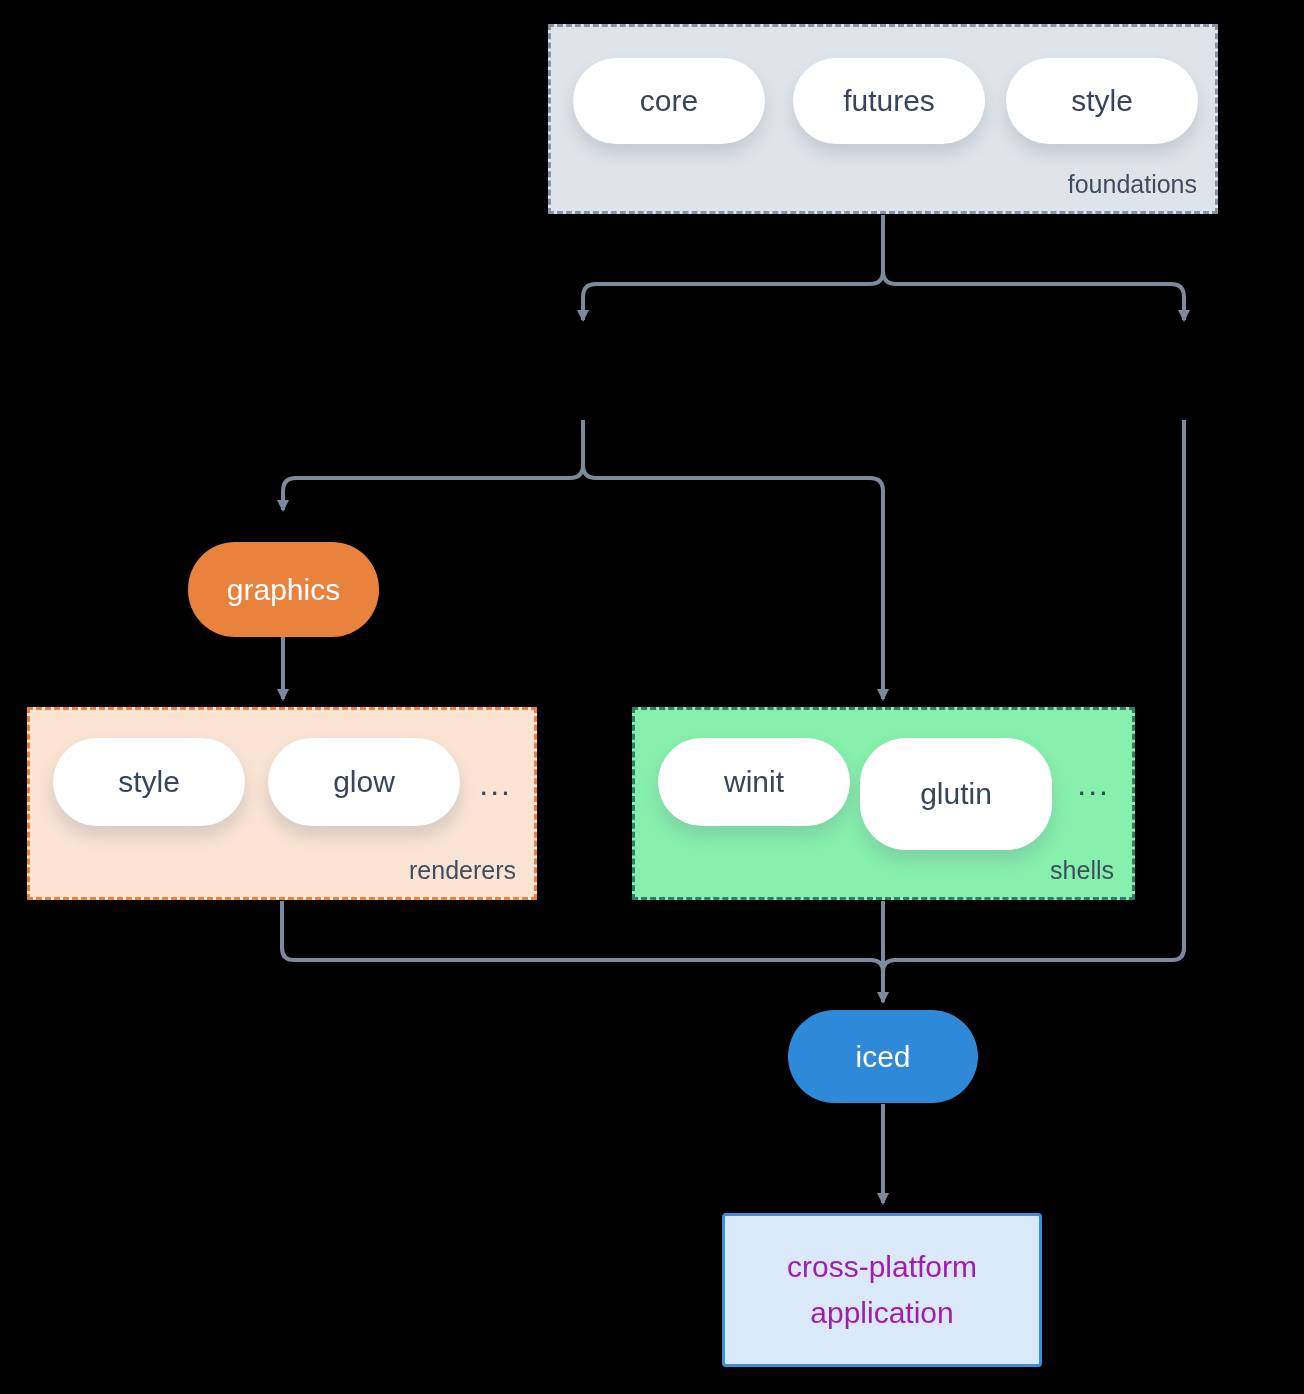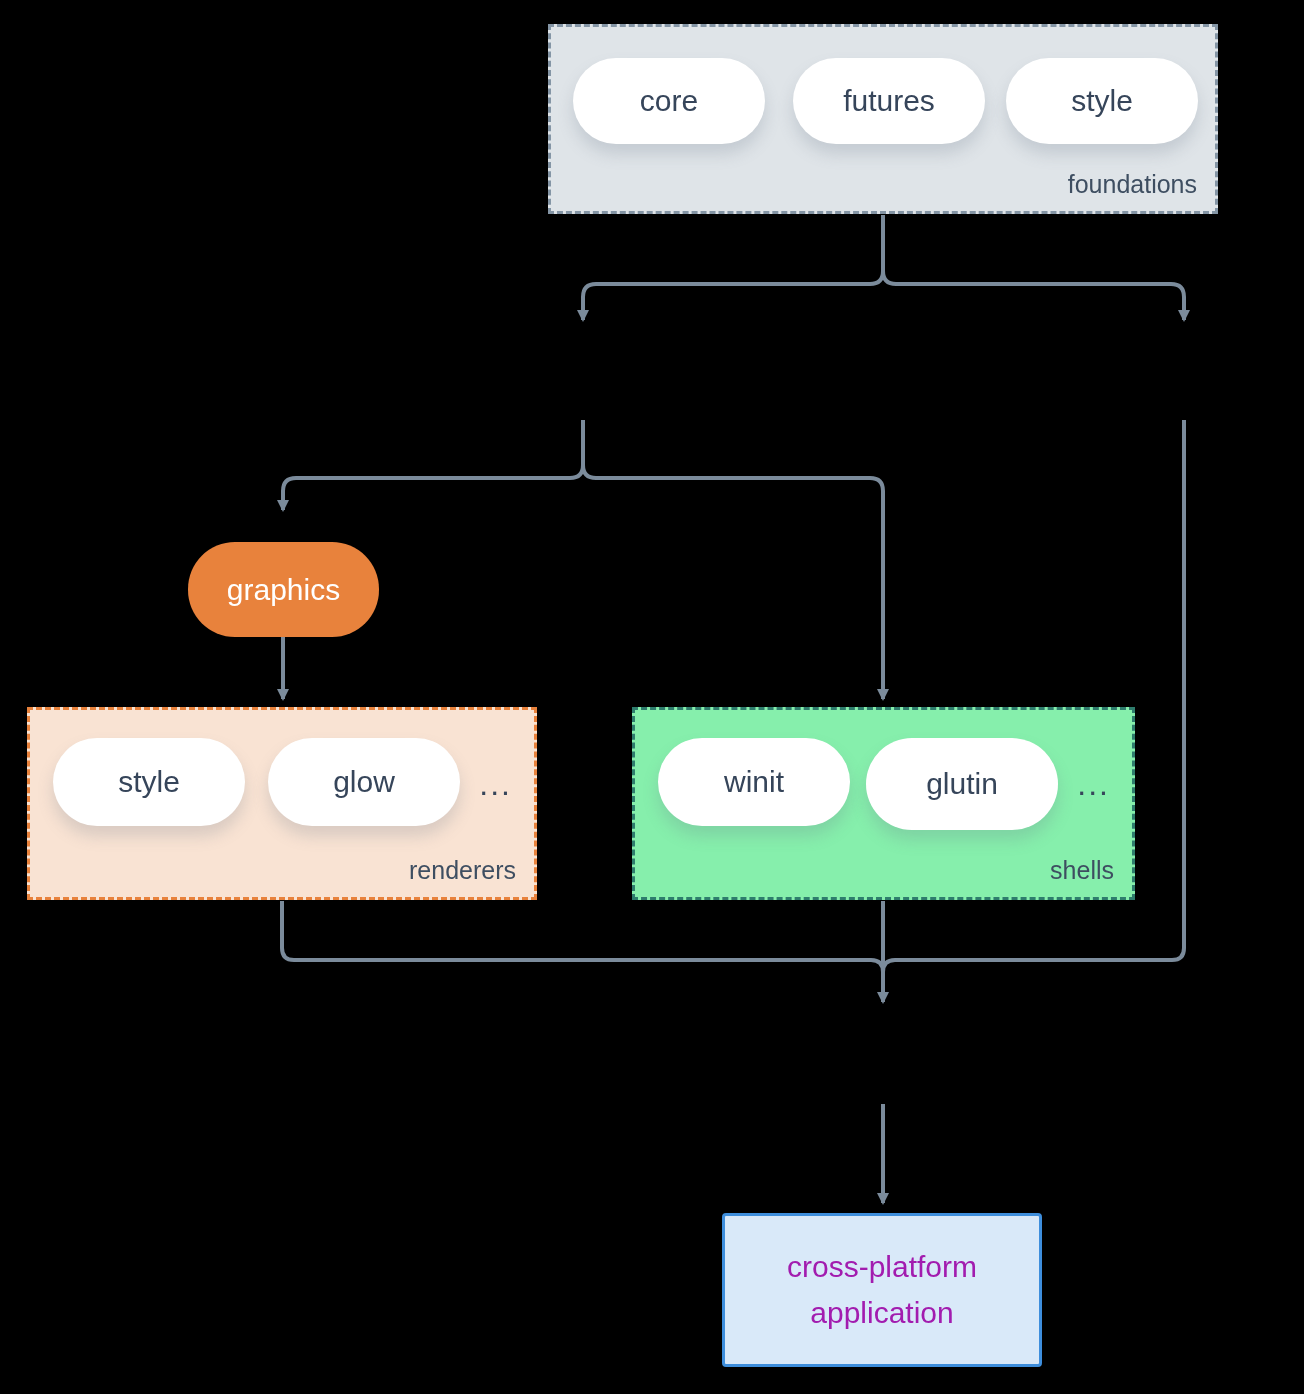--- a/index.html
+++ b/index.html
@@ -130,21 +130,22 @@
 
   <div class="group renderers">
     <div class="pill" style="left:23px; top:28px; width:192px; height:88px;">style</div>
     <div class="pill" style="left:238px; top:28px; width:192px; height:88px;text-align:center;">glow</div>
     <div class="dots" style="right:22px; top:56px;">...</div>
     <div class="group-label">renderers</div>
   </div>
 
   <div class="group shells">
     <div class="pill" style="left:23px; top:28px; width:192px; height:88px;">winit</div>
-    <div class="pill" style="left:231px; top:28px; width:192px; height:92px;">glutin</div>
+    <div class="pill" style="left:225px; top:28px; width:192px; height:112px;">glutin</div>
     <div class="dots" style="right:22px; top:56px;">...</div>
     <div class="group-label">shells</div>
   </div>
 
+  <div class="node iced">iced</div>
 
   <div class="appbox">cross-platform application</div>
 
 </div>
 
 </body></html>

